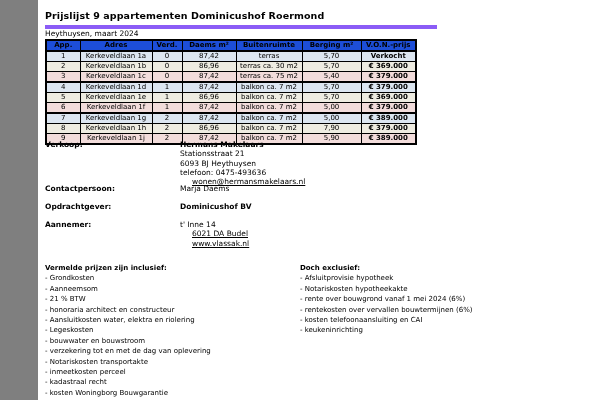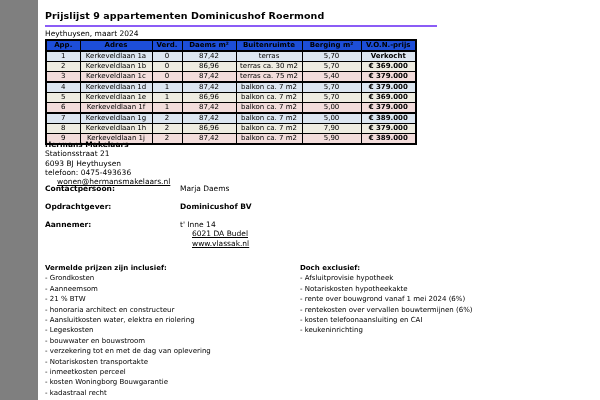--- a/index.html
+++ b/index.html
@@ -8,21 +8,21 @@
     background:#ffffff;color:#000;
     font-family:"DejaVu Sans","Liberation Sans",sans-serif;
     -webkit-font-smoothing:antialiased;
   }
   .gutter{position:absolute;left:0;top:0;width:38px;height:400px;background:#7f7f7f;}
   .page{position:absolute;left:38px;top:0;width:562px;height:400px;background:#ffffff;}
 
   .doc-title{
     position:absolute;left:7px;top:10px;width:392px;
     font-size:9.5px;font-weight:bold;
-    border-bottom:2px solid #8b5cf6;padding-bottom:4px;letter-spacing:0.1px;
+    border-bottom:4px solid #8b5cf6;padding-bottom:4px;letter-spacing:0.1px;
   }
   .doc-subtitle{position:absolute;left:7px;top:29px;font-size:7.5px;}
 
   table.pricelist{
     position:absolute;left:7px;top:39px;
     border-collapse:collapse;table-layout:fixed;
     font-size:7px;line-height:7px;
     border:2px solid #000;
   }
   table.pricelist th, table.pricelist td{
@@ -157,20 +157,21 @@
           <td>2</td>
           <td>87,42</td>
           <td>balkon ca. 7 m2</td>
           <td>5,90</td>
           <td>€ 389.000</td>
       </tr>
     </tbody>
   </table>
 
   <div class="info-row" style="top:140px">
+    <div class="info-label">Verkoop:</div>
     <div class="info-value">
       <div class="bold">Hermans Makelaars</div>
       <div>Stationsstraat 21</div>
       <div>6093 BJ  Heythuysen</div>
       <div>telefoon: 0475-493636</div>
       <div class="underline">wonen@hermansmakelaars.nl</div>
     </div>
   </div>
 
   <div class="info-row" style="top:184px">
@@ -197,22 +198,22 @@
     <div>- Grondkosten</div>
     <div>- Aanneemsom</div>
     <div>- 21 % BTW</div>
     <div>- honoraria architect en constructeur</div>
     <div>- Aansluitkosten water, elektra en riolering</div>
     <div>- Legeskosten</div>
     <div>- bouwwater en bouwstroom</div>
     <div>- verzekering tot en met de dag van oplevering</div>
     <div>- Notariskosten transportakte</div>
     <div>- inmeetkosten perceel</div>
+    <div>- kadastraal recht</div>
     <div>- kosten Woningborg Bouwgarantie</div>
-    <div>- kadastraal recht</div>
   </div>
 
   <div class="list-col" id="list-right">
     <div class="list-heading">Doch exclusief:</div>
     <div>- Afsluitprovisie hypotheek</div>
     <div>- Notariskosten hypotheekakte</div>
     <div>- rente over bouwgrond vanaf 1 mei 2024 (6%)</div>
     <div>- rentekosten over vervallen bouwtermijnen (6%)</div>
     <div>- kosten telefoonaansluiting en CAI</div>
     <div>- keukeninrichting</div>

